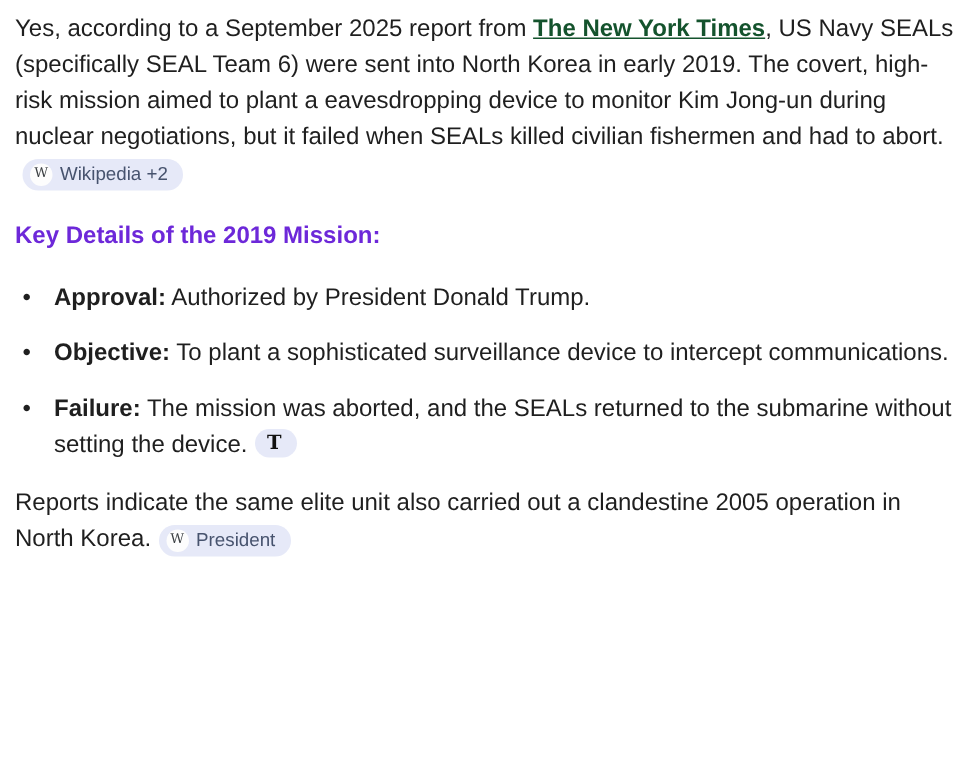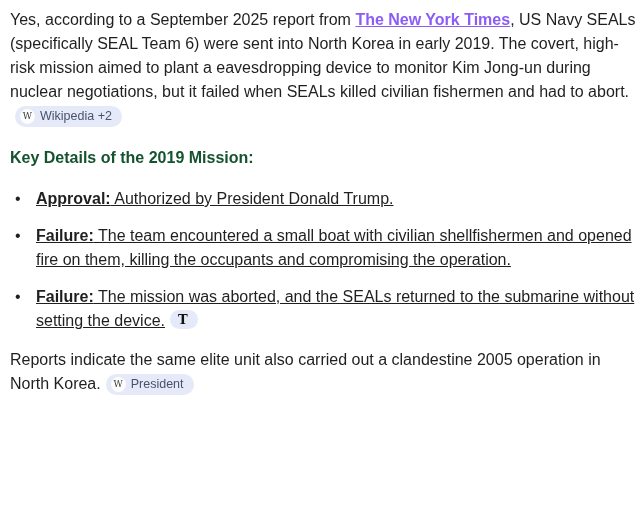--- a/index.html
+++ b/index.html
@@ -13,38 +13,37 @@
     line-height: 24px;
     color: #1f1f1f;
     padding: 8px 5px 0 10px;
     overflow: hidden;
   }
   p { margin: 0 0 18px 0; }
   .heading {
     font-size: 16px;
     font-weight: 700;
     margin: 0 0 17px 0;
-    color: #14532d;
+    color: #6d28d9;
   }
   a.src-link {
-    color: #8b5cf6;
+    color: #14532d;
     font-weight: 700;
     text-decoration: underline;
     cursor: pointer;
   }
   ul.key-list {
     list-style: none;
     margin: 0 0 15px 0;
     padding: 0;
   }
   ul.key-list li {
     position: relative;
     padding-left: 26px;
     margin-bottom: 13px;
-    text-decoration: underline;
   }
   ul.key-list li::before {
     content: "\2022";
     position: absolute;
     left: 5px;
     top: 0;
     color: #1f1f1f;
   }
   .bold { font-weight: 700; }
   .badge {
@@ -93,21 +92,21 @@
 
   <p><span>Yes, according to a September 2025 report from </span><a class="src-link">The New York Times</a><span>, US Navy SEALs (specifically SEAL Team 6) were sent into North Korea in early 2019. The covert, high-risk mission aimed to plant a eavesdropping device to monitor Kim Jong-un during nuclear negotiations, but it failed when SEALs killed civilian fishermen and had to abort.</span><span class="badge">
         <span class="icon-circle">W</span>
         <span>Wikipedia +2</span>
       </span></p>
 
   <div class="heading">Key Details of the 2019 Mission:</div>
 
   <ul class="key-list">
     <li><span class="bold">Approval:</span><span> Authorized by President Donald Trump.</span></li>
-    <li><span class="bold">Failure:</span><span> The team encountered a small boat with civilian shellfishermen and opened fire on them, killing the occupants and compromising the operation.</span></li>
+    <li><span class="bold">Objective:</span><span> To plant a sophisticated surveillance device to intercept communications.</span></li>
     <li><span class="bold">Failure:</span><span> The mission was aborted, and the SEALs returned to the submarine without setting the device.</span><span class="badge nyt">
           <span class="nyt-glyph">T</span>
         </span></li>
   </ul>
 
   <p><span>Reports indicate the same elite unit also carried out a clandestine 2005 operation in North Korea.</span><span class="badge">
         <span class="icon-circle">W</span>
         <span>President</span>
       </span></p>
 

